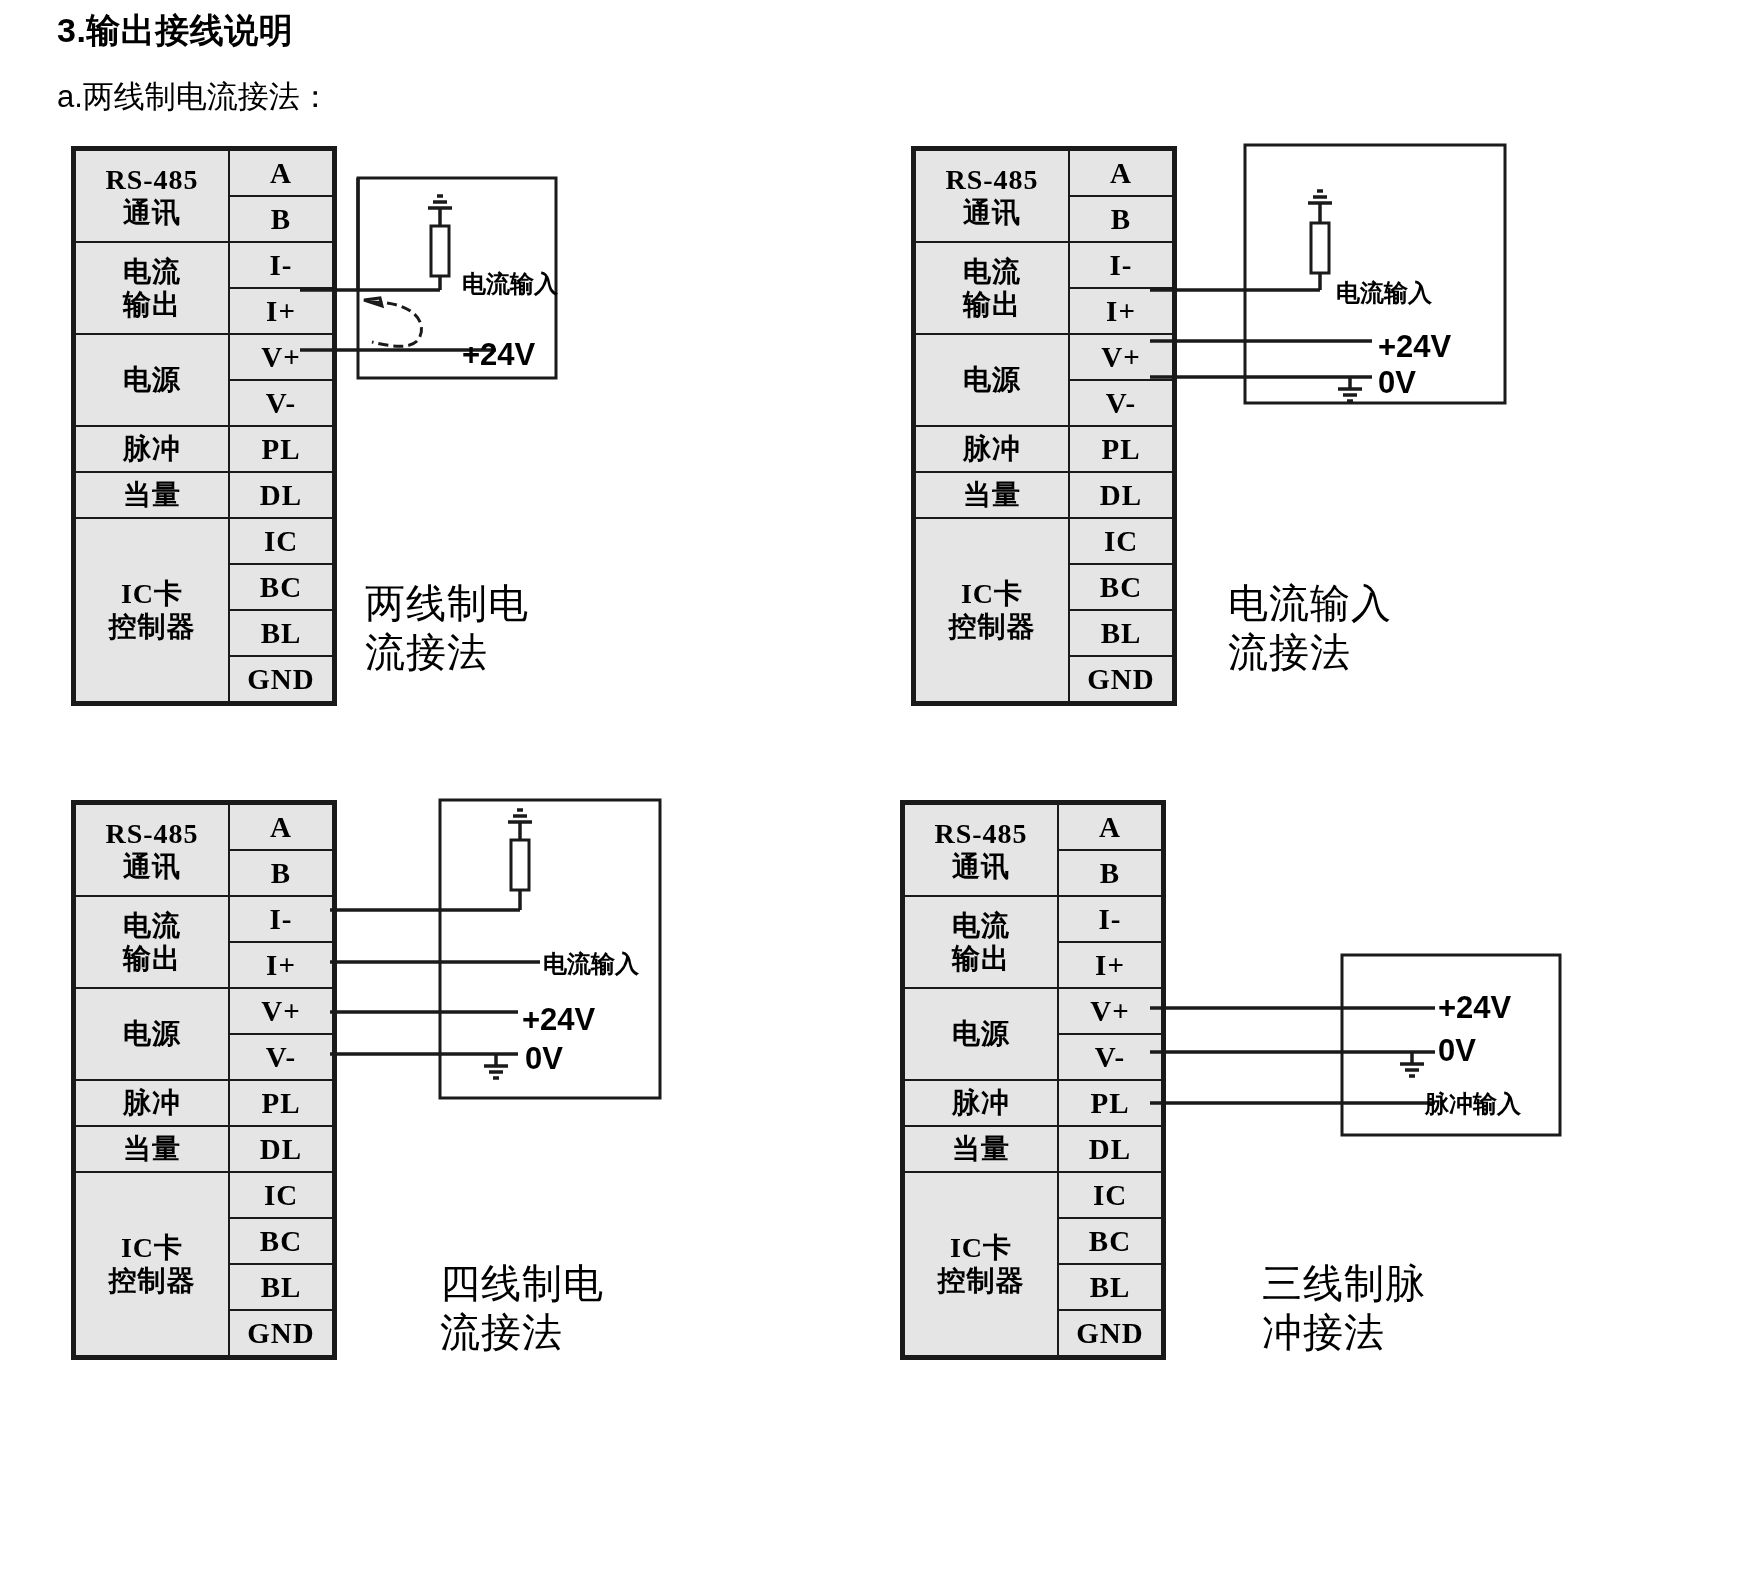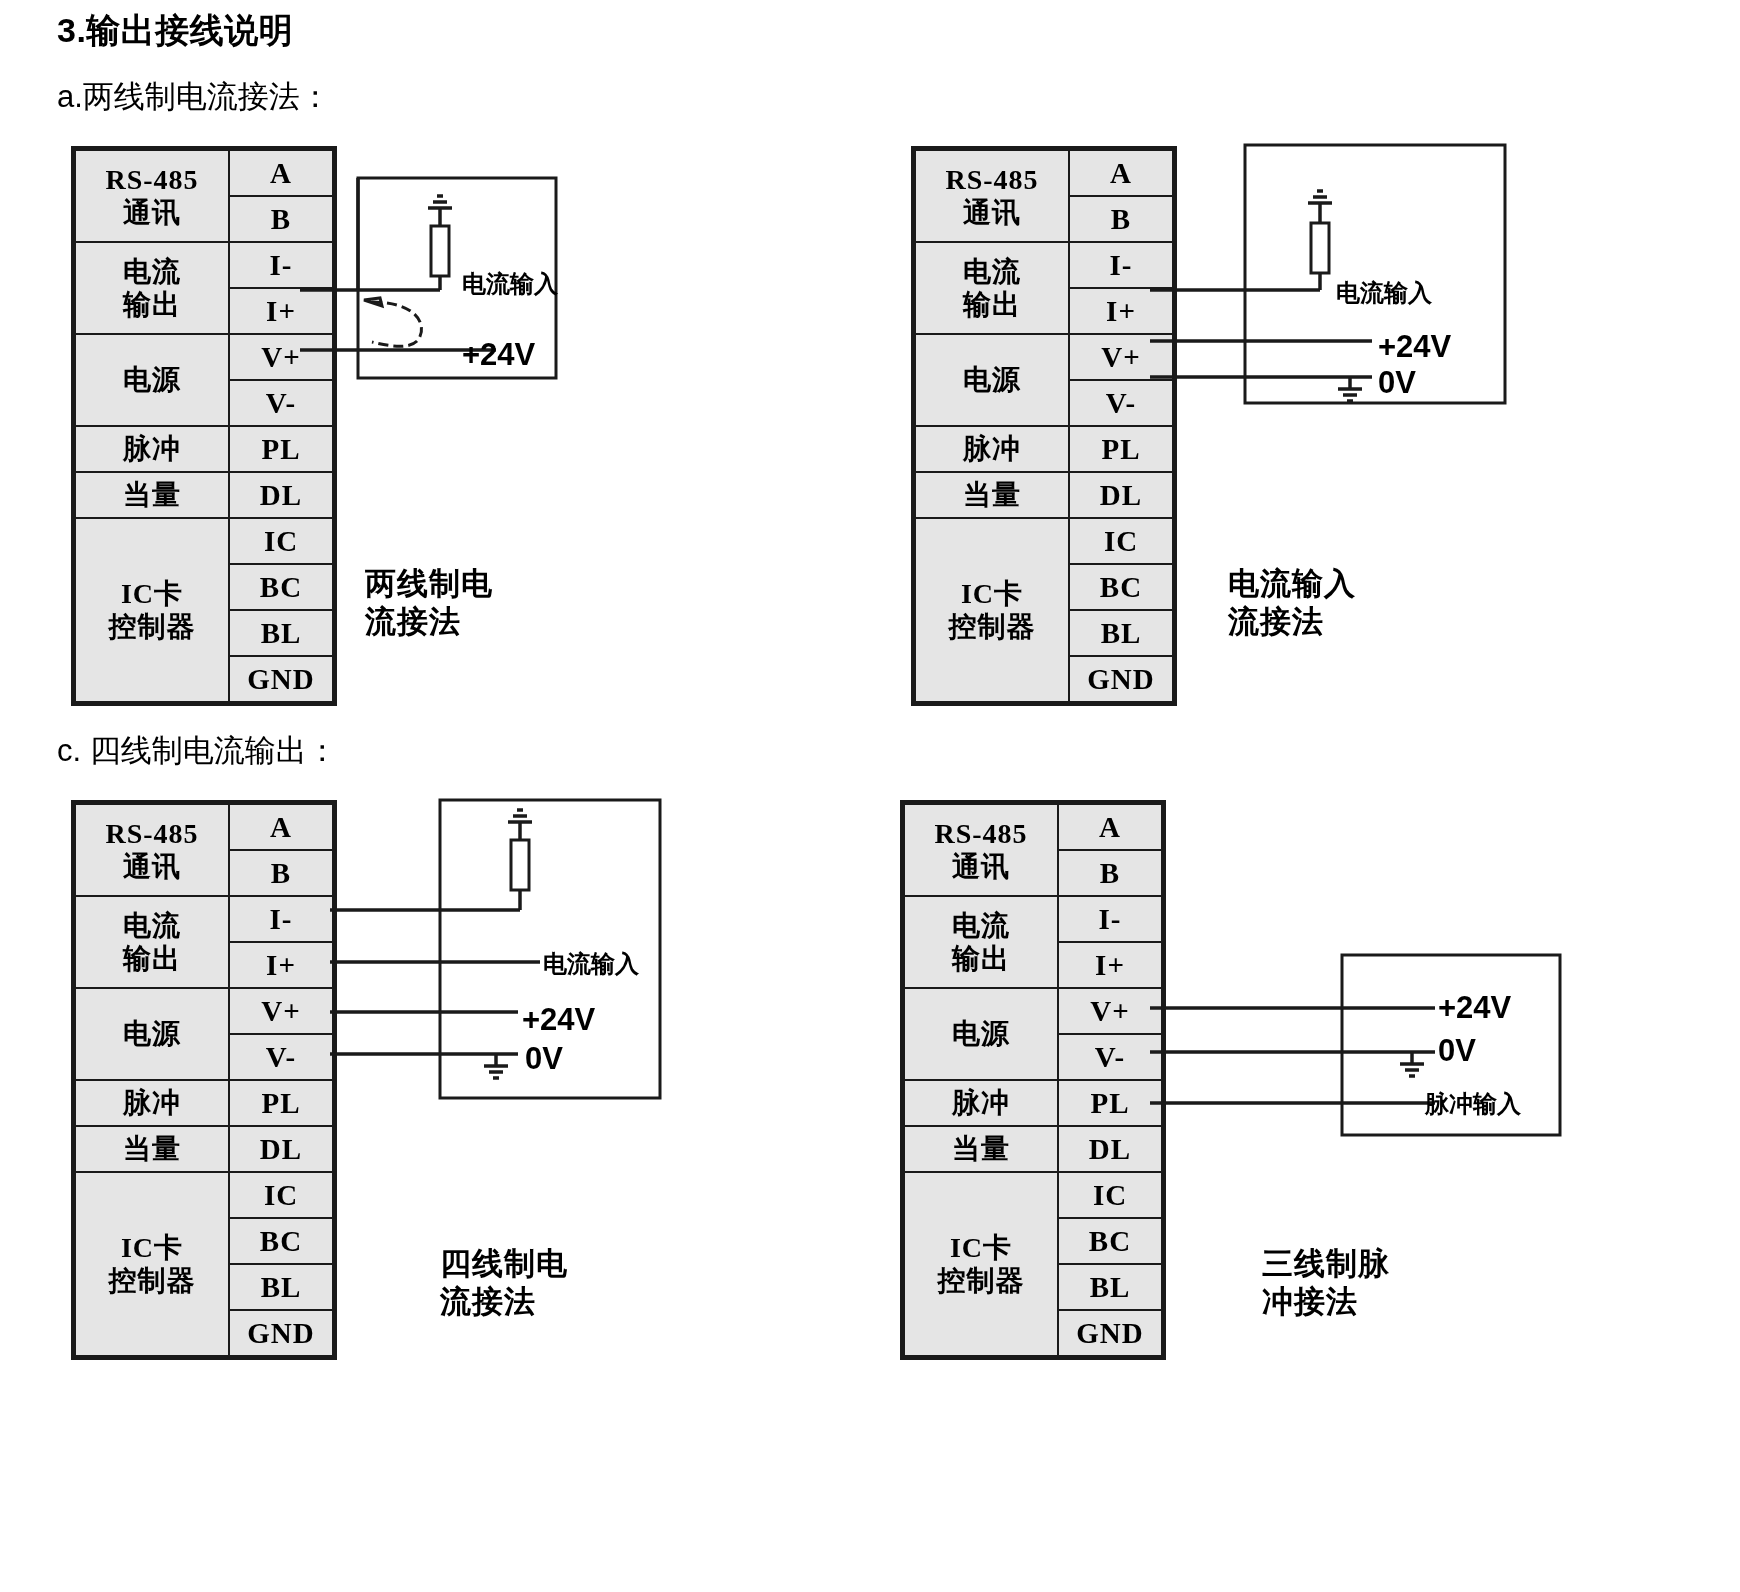--- a/index.html
+++ b/index.html
@@ -25,31 +25,30 @@
   .sch{position:absolute;}
   svg{display:block;overflow:visible;}
   .ln{stroke:#1a1a1a;stroke-width:3;fill:none;}
   .ln2{stroke:#1a1a1a;stroke-width:3.5;fill:none;}
   .bx{stroke:#1a1a1a;stroke-width:3;fill:none;}
 
   .slab{font-family:Liberation Sans, sans-serif;font-weight:bold;font-size:31px;}
   .slab-cn{font-family:Liberation Serif, serif;font-weight:bold;font-size:24px;}
 
   .caption{position:absolute;font-family:"Liberation Serif","DejaVu Serif",serif;
-           font-weight:bold;font-size:31px;line-height:1.22;letter-spacing:1px;}
+           font-weight:normal;font-size:40px;line-height:1.22;letter-spacing:1px;margin-top:15px;}
 </style>
 </head>
 <body>
 
 <div class="page">
 
   <div class="sec-title">3.输出接线说明</div>
 
   <div class="sub-title" style="left:57px;top:76px;">a.两线制电流接法：</div>
-  <div class="sub-title" style="left:57px;top:730px;">c. 四线制电流输出：</div>
 
   <div class="tbl" style="left:71px;top:146px;">
     <table>
       <tbody>
           <tr>
         <td class="lab" rowspan="2">
           <div>RS-485</div>
           <div>通讯</div>
         </td>
         <td class="pin rowh">A</td>

